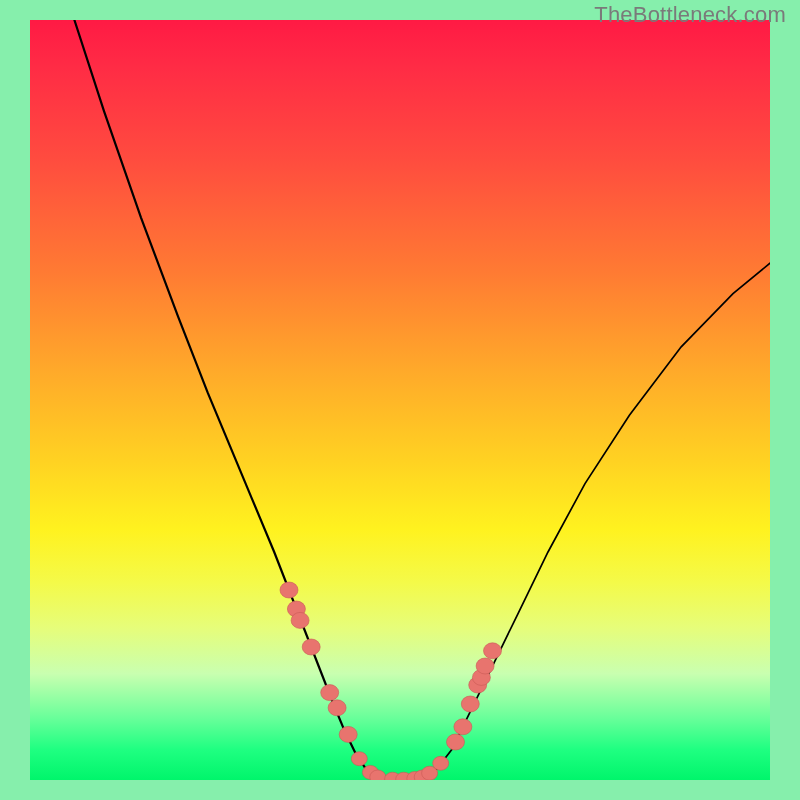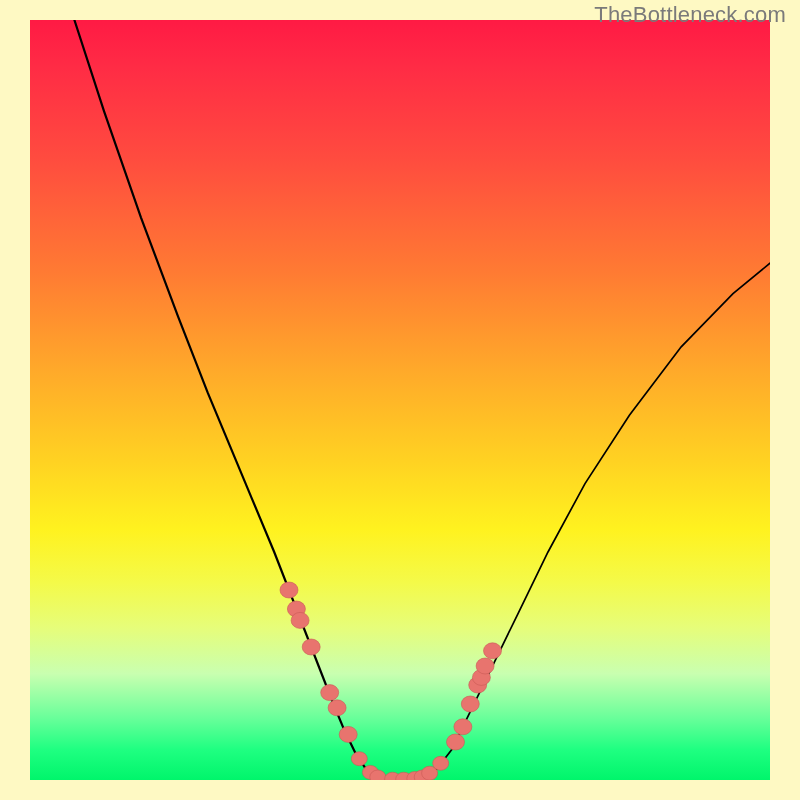--- a/index.html
+++ b/index.html
@@ -10,21 +10,21 @@
     background: #000;
     overflow: hidden;
     font-family: Arial, Helvetica, sans-serif;
   }
   .frame {
     position: absolute;
     left: 0;
     top: 0;
     width: 800px;
     height: 800px;
-    background: #fef9c3;
+    background: #86efac;
   }
   .plot {
     position: absolute;
     left: 30px;
     top: 20px;
     width: 740px;
     height: 760px;
     
     background: linear-gradient(to bottom,
       #ff1a44 0%,

